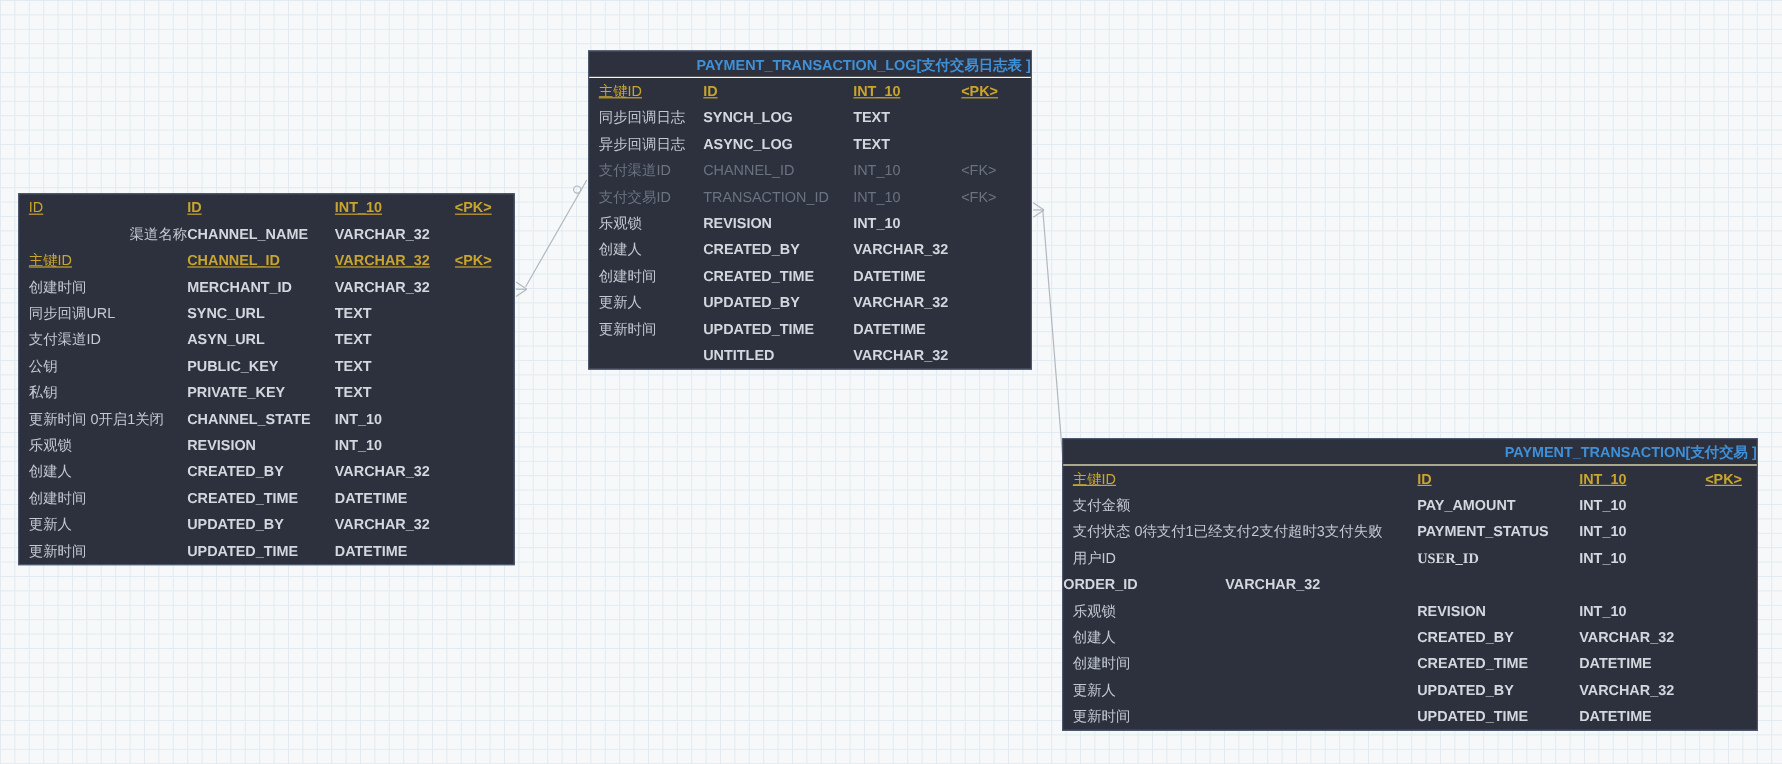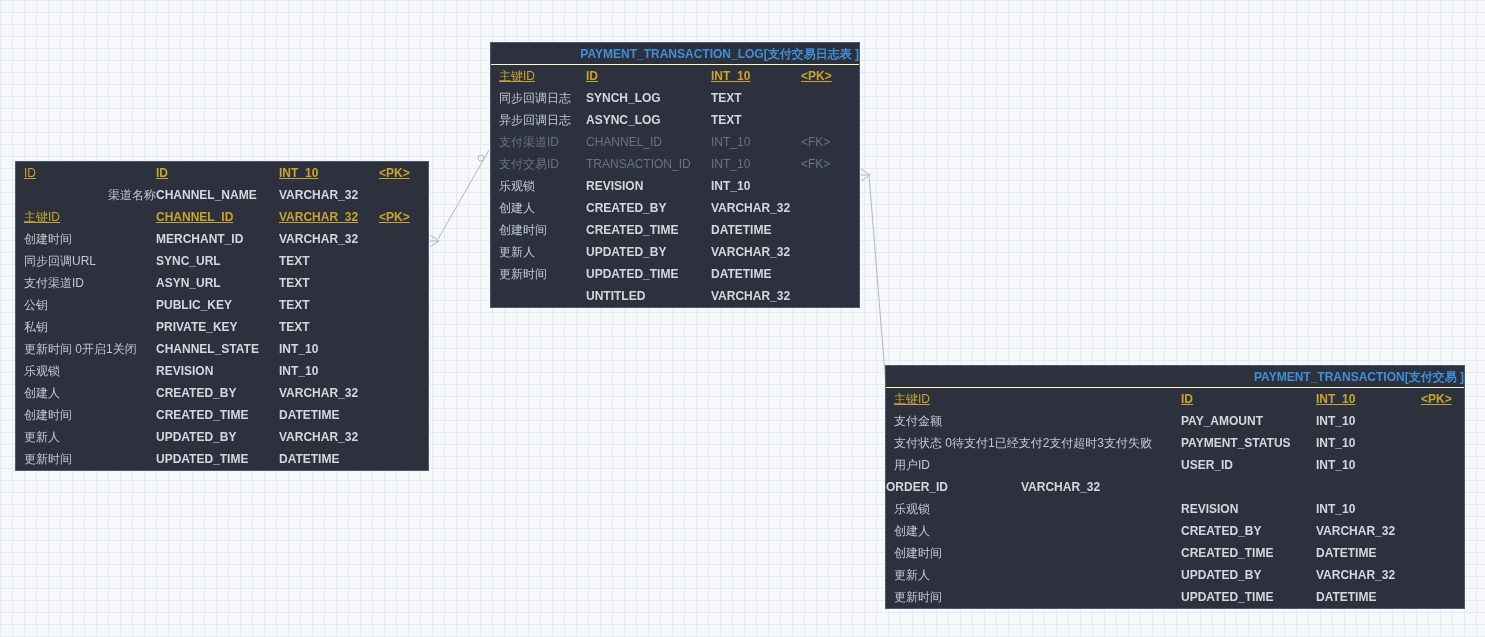--- a/index.html
+++ b/index.html
@@ -228,21 +228,21 @@
         <span class="c-key" style="width: 45px;"></span>
       </div>
       <div class="trow normal">
         <span class="c-label" style="width: 295px;">支付状态 0待支付1已经支付2支付超时3支付失败</span>
         <span class="c-name" style="width: 135px;">PAYMENT_STATUS</span>
         <span class="c-type" style="width: 105px;">INT_10</span>
         <span class="c-key" style="width: 45px;"></span>
       </div>
       <div class="trow normal">
         <span class="c-label" style="width: 295px;">用户ID</span>
-        <span class="c-name" style="width: 135px;">USER_ID</span>
+        <span class="c-name" style="width: 135px; font-family: Liberation Serif, serif;">USER_ID</span>
         <span class="c-type" style="width: 105px;">INT_10</span>
         <span class="c-key" style="width: 45px;"></span>
       </div>
       <div class="trow normal">
         <span class="c-name" style="width: 135px;">ORDER_ID</span>
         <span class="c-type" style="width: 105px;">VARCHAR_32</span>
         <span class="c-key" style="width: 45px;"></span>
       </div>
       <div class="trow normal">
         <span class="c-label" style="width: 295px;">乐观锁</span>

